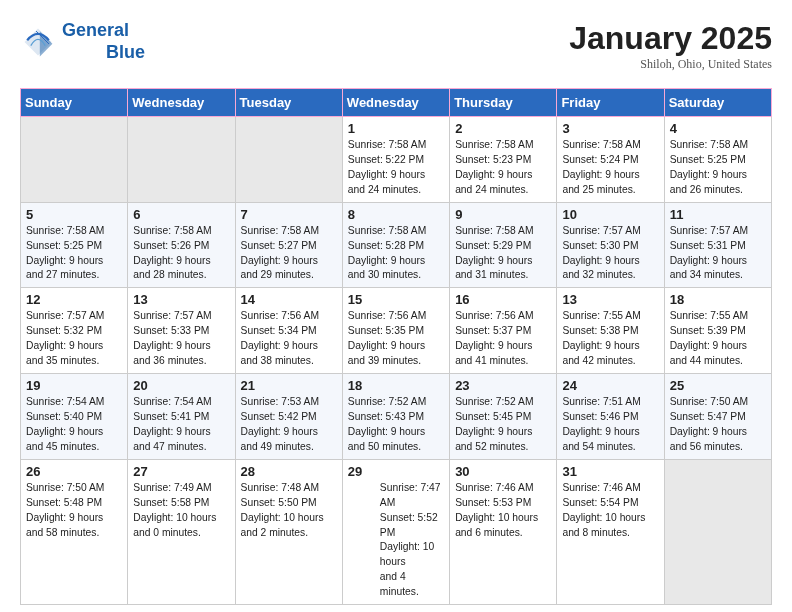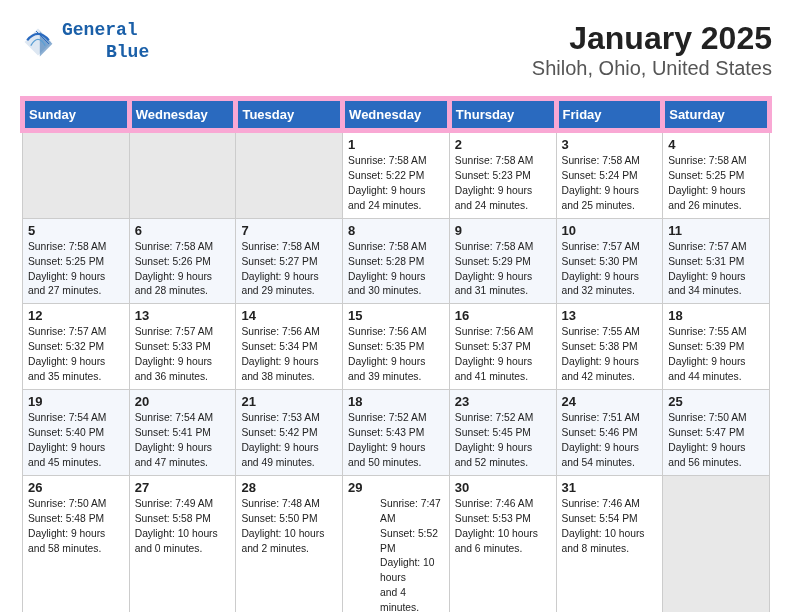--- a/index.html
+++ b/index.html
@@ -13,21 +13,20 @@
     .header {
       display: flex;
       justify-content: space-between;
       align-items: flex-start;
       margin-bottom: 16px;
     }
     .logo {
       display: flex;
       align-items: center;
       gap: 6px;
-      font-family: Liberation Mono, monospace;
     }
     .logo-text {
       font-size: 18px;
       font-weight: bold;
       color: #333;
       line-height: 1.2;
     }
     .logo-text span {
       color: #1a5fa8;
     }
@@ -37,35 +36,36 @@
     }
     .title-block {
       text-align: right;
     }
     .month-title {
       font-size: 32px;
       font-weight: bold;
       color: #222;
     }
     .subtitle {
-      font-size: 20px;
+      font-size: 12px;
       color: #555;
+      font-family: Liberation Serif, serif;
     }
     table {
       width: 100%;
       border-collapse: collapse;
     }
     th {
       background: #2a6abf;
       color: #fff;
       font-size: 13px;
       padding: 6px 4px;
       text-align: left;
       font-weight: bold;
-      border: 5px solid #f9a8d4;
+      border: 1px solid #f9a8d4;
     }
     td {
       vertical-align: top;
       border: 1px solid #ccc;
       padding: 4px 5px;
       font-size: 10.5px;
       color: #222;
       width: calc(100% / 7);
       height: 78px;
       background: #fff;

